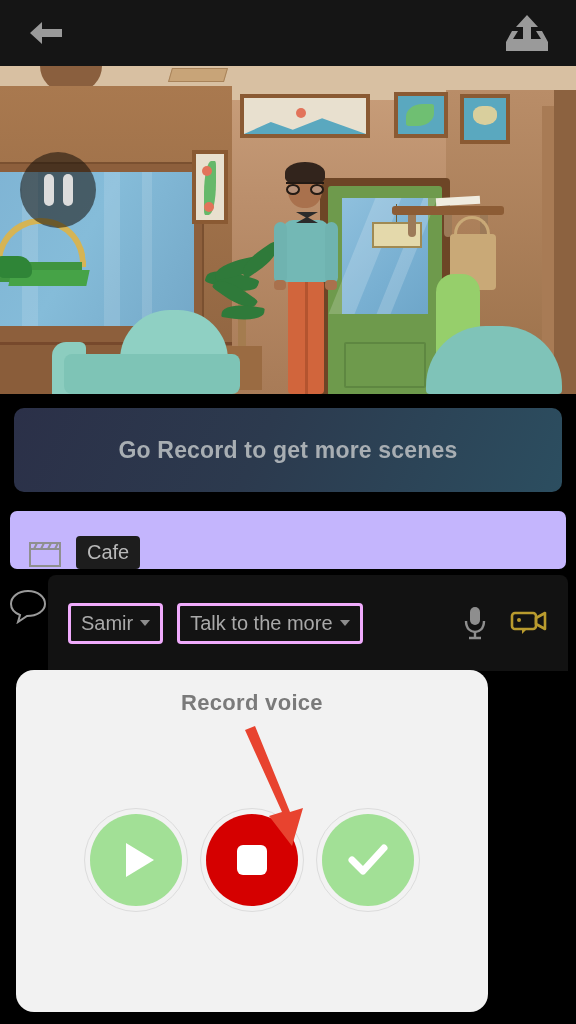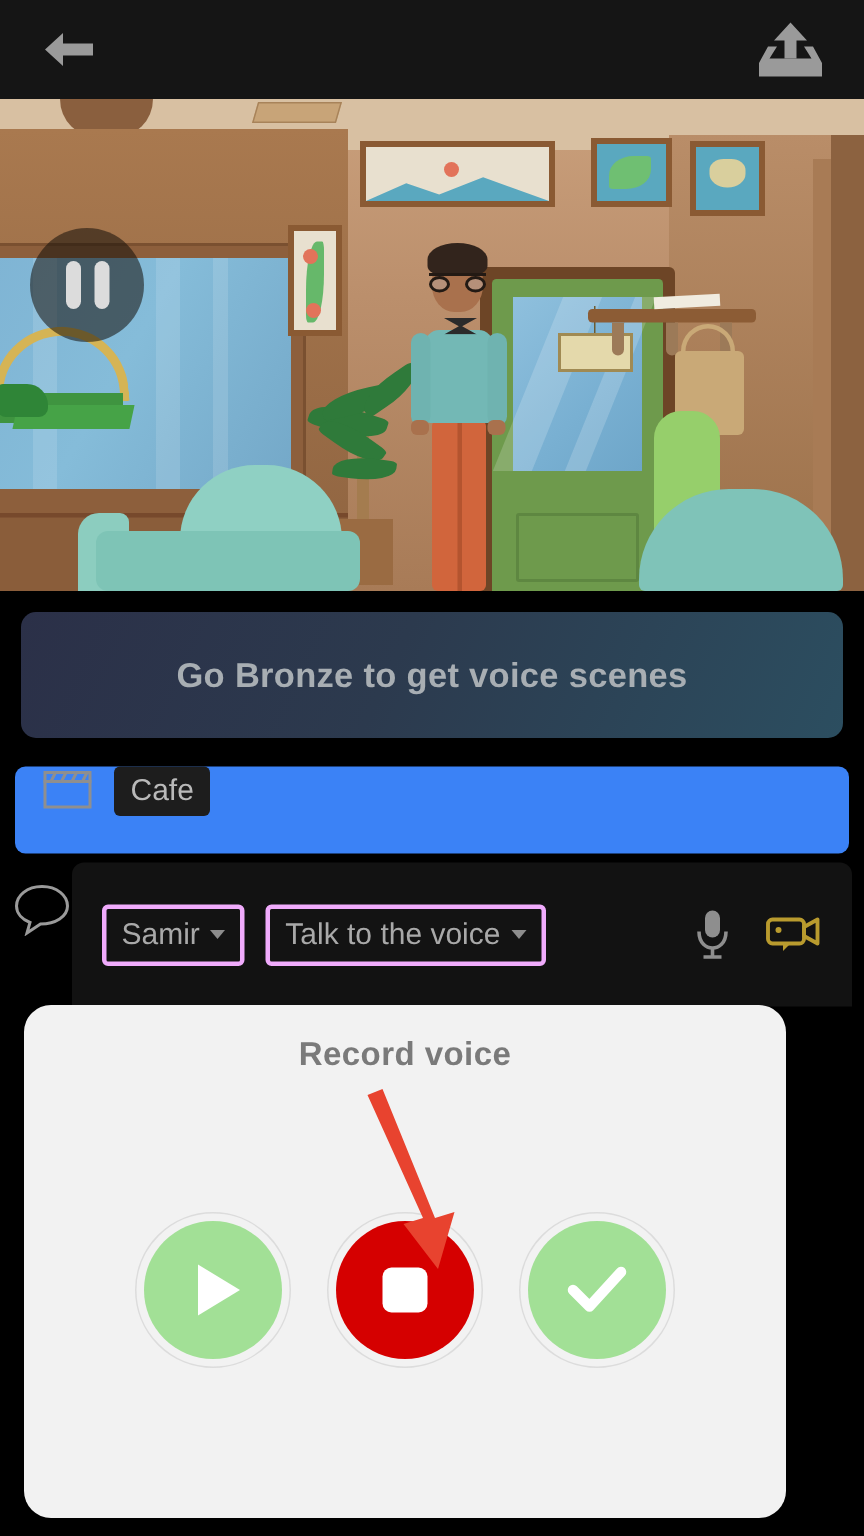--- a/index.html
+++ b/index.html
@@ -105,22 +105,22 @@
     position: absolute; top: 408px; left: 14px; width: 548px; height: 84px;
     border-radius: 10px;
     background: linear-gradient(115deg, #2b3048 0%, #2c3a4e 45%, #2c4e60 100%);
     display: flex; align-items: center; justify-content: center;
   }
   .promo span { color: #a8aeb3; font-size: 23px; font-weight: bold; letter-spacing: .2px; }
 
   
   .scene-row {
     position: absolute; top: 511px; left: 10px; width: 556px; height: 58px;
-    background: #3b82f6; border-radius: 7px;
-    display: flex; align-items: flex-start; padding: 0 18px; gap: 14px;
+    background: #c4b5fd; border-radius: 7px;
+    display: flex; align-items: flex-end; padding: 0 18px; gap: 14px;
   }
   .chip {
     background: #1d1d1d; border-radius: 4px; padding: 5px 11px;
     color: #b9b9b9; font-size: 20px;
   }
 
   
   .dlg-row {
     position: absolute; top: 575px; left: 48px; width: 520px; height: 96px;
     background: #121212; border-radius: 8px 8px 0 0;
@@ -130,21 +130,21 @@
   .sel {
     display: flex; align-items: center; gap: 7px;
     border: 3px solid #f0abfc; border-radius: 4px;
     padding: 6px 10px; color: #a9a9a9; font-size: 20px; background: #131313;
   }
   .caret { width: 0; height: 0; border-left: 5px solid transparent; border-right: 5px solid transparent; border-top: 6px solid #8d8d8d; }
   .dlg-tools { margin-left: auto; display: flex; align-items: center; gap: 22px; }
 
   
   .rec-panel {
-    position: absolute; top: 670px; left: 16px; width: 508px; height: 342px;
+    position: absolute; top: 670px; left: 16px; width: 472px; height: 342px;
     background: #f2f2f2; border-radius: 18px;
   }
   .rec-title {
     text-align: center; color: #7a7a7a; font-size: 22px; font-weight: bold;
     padding-top: 20px; letter-spacing: .3px;
   }
   .rec-buttons {
     position: absolute; top: 138px; left: 0; width: 100%;
     display: flex; justify-content: space-around; align-items: center; padding: 0 62px;
   }
@@ -278,21 +278,21 @@
       <div class="ch-lens" style="right:0"></div>
     </div>
 
     <div class="pause-btn">
       <div class="pause-bar"></div>
       <div class="pause-bar"></div>
     </div>
   </div>
 
   <div class="promo">
-    <span>Go Bronze to get voice scenes</span>
+    <span>Go Record to get more scenes</span>
   </div>
 
   <div class="scene-row">
     <svg width="34" height="30" viewBox="0 0 34 30">
       <rect x="2" y="10" width="30" height="17" fill="none" stroke="#8f8f8f" stroke-width="2"></rect>
       <path d="M2 10 L32 10 L32 4 L2 4 Z" fill="none" stroke="#8f8f8f" stroke-width="2"></path>
       <path d="M9 4 L6 10 M16 4 L13 10 M23 4 L20 10 M30 4 L27 10" stroke="#8f8f8f" stroke-width="2"></path>
     </svg>
     <div class="chip">Cafe</div>
   </div>
@@ -301,21 +301,21 @@
     <svg width="40" height="36" viewBox="0 0 40 36">
       <path d="M20 3 C10 3 3 9 3 16 C3 21 7 25 12 27 L10 34 L19 28 C29 28 37 23 37 16 C37 9 30 3 20 3 Z" fill="none" stroke="#9a9a9a" stroke-width="2"></path>
     </svg>
   </div>
   <div class="dlg-row">
     <div class="sel">
       <span>Samir</span>
       <i class="caret"></i>
     </div>
     <div class="sel">
-      <span>Talk to the voice</span>
+      <span>Talk to the more</span>
       <i class="caret"></i>
     </div>
     <div class="dlg-tools">
       <svg width="26" height="36" viewBox="0 0 26 36">
         <rect x="8" y="2" width="10" height="18" rx="5" fill="#8e8e8e"></rect>
         <path d="M4 16 C4 24 9 27 13 27 C17 27 22 24 22 16" fill="none" stroke="#8e8e8e" stroke-width="2.4"></path>
         <path d="M13 27 L13 33 M7 33 L19 33" stroke="#8e8e8e" stroke-width="2.4"></path>
       </svg>
       <svg width="38" height="32" viewBox="0 0 38 32">
         <rect x="2" y="6" width="24" height="16" rx="3" fill="none" stroke="#b99b2e" stroke-width="2.6"></rect>

